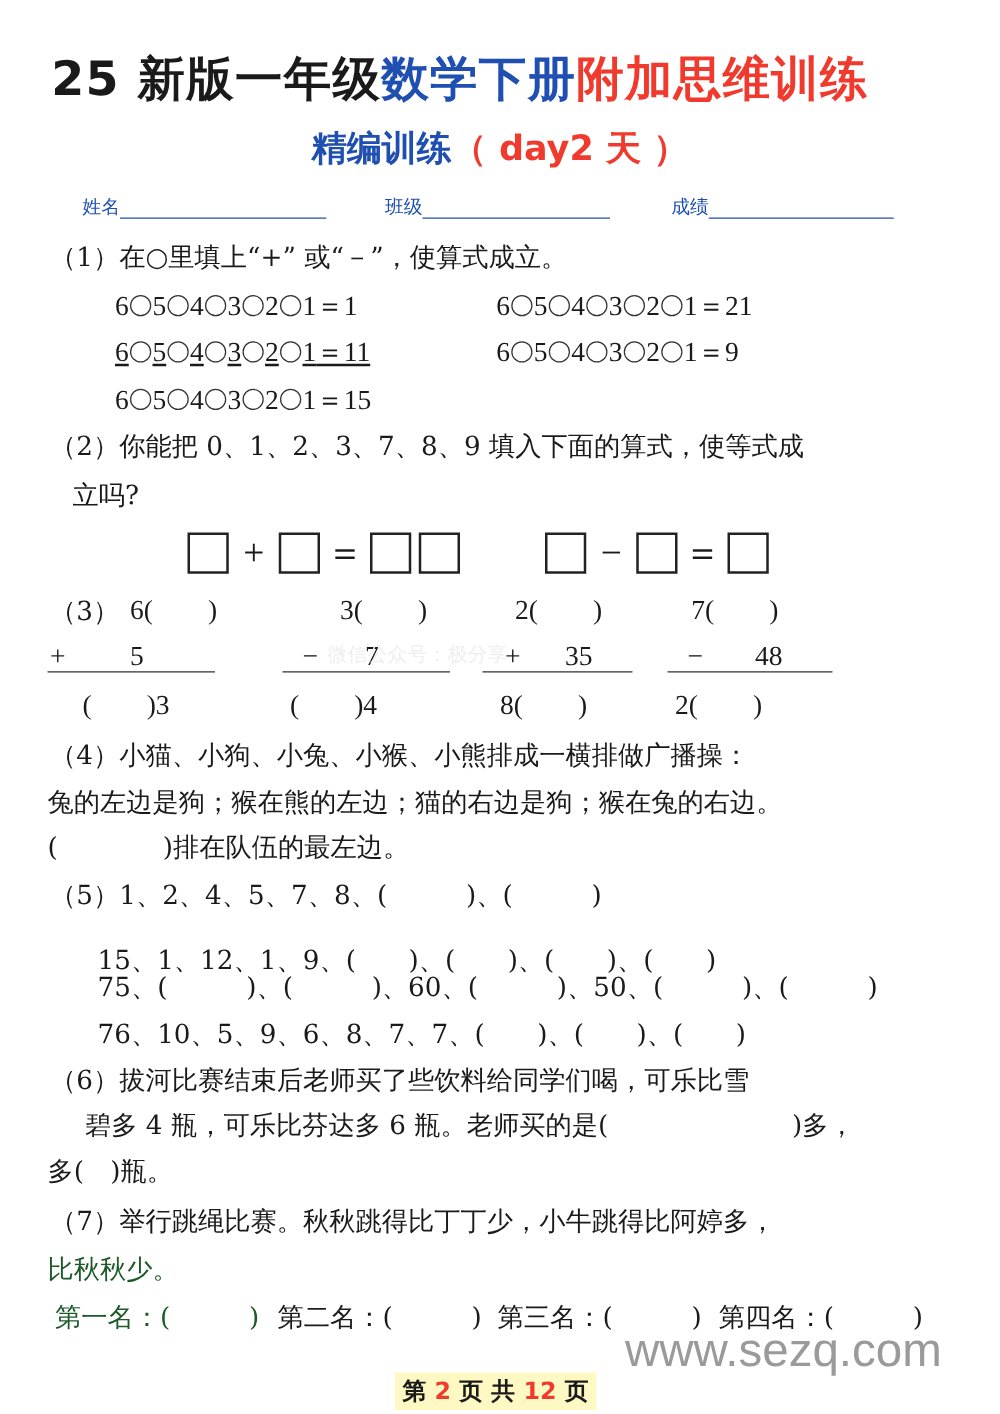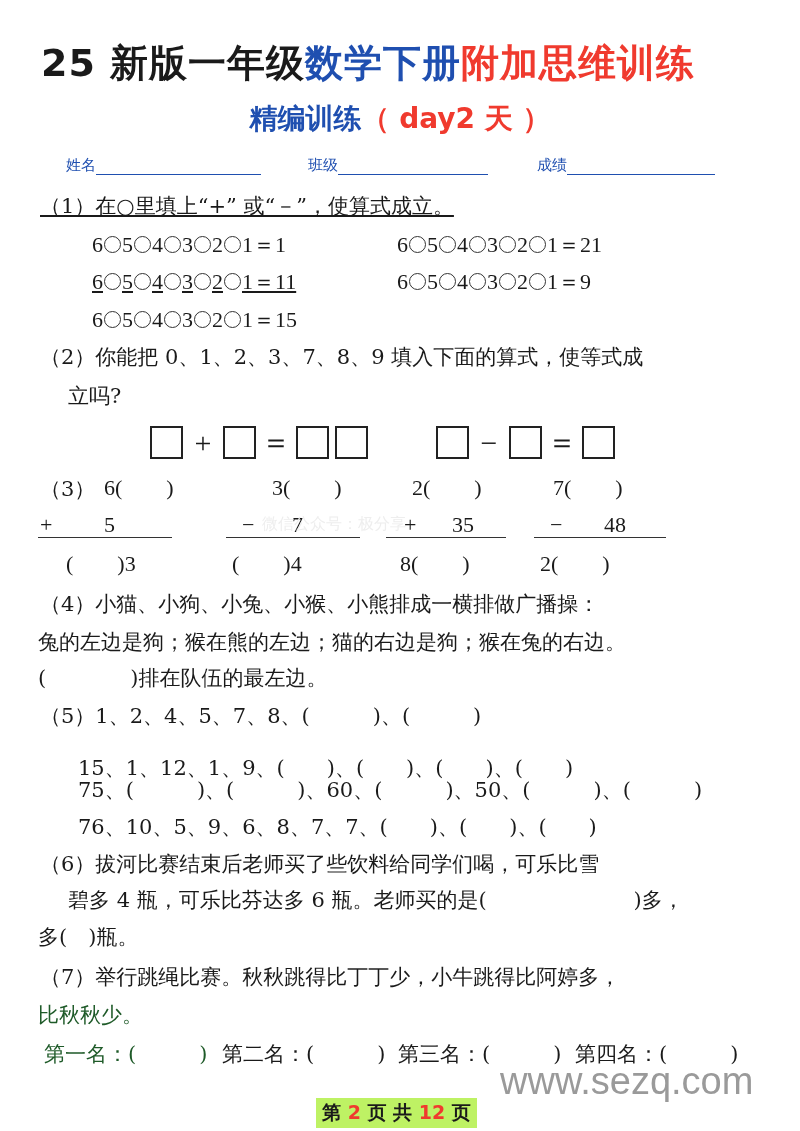--- a/index.html
+++ b/index.html
@@ -18,21 +18,21 @@
   .q { font-size: 21px; }
   .eq { font-size: 22px; font-family: "Liberation Serif", serif; }
   .circ { display: inline-block; width: 15px; height: 15px; border: 1.4px solid #333; border-radius: 50%;
           vertical-align: -1px; margin: 0 1px; }
   .box { display: inline-block; width: 29px; height: 29px; border: 2px solid #222; vertical-align: middle; }
   .op { display: inline-block; font-size: 30px; width: 40px; text-align: center; vertical-align: middle; }
   .boxes { top: 422px; left: 150px; font-family: "Liberation Serif", serif; }
   .vline { position: absolute; height: 1.3px; background: #333; }
   .green { color: #1e5a28; }
   .watermark { top: 1060px; left: 500px; font-family: "Liberation Sans", sans-serif; font-size: 38px; color: #9a9a9a; }
-  .pager { top: 1098px; left: 316px; background: #bef264; padding: 2px 6px; font-family: "DejaVu Sans", sans-serif;
+  .pager { top: 1098px; left: 316px; background: #fef9c3; padding: 2px 6px; font-family: "DejaVu Sans", sans-serif;
            font-size: 19px; font-weight: bold; color: #1a1a1a; }
   .pager .num { color: #f03a2e; }
   .faint { color: #eeeeee; font-size: 16px; }
 </style>
 </head>
 <body>
 
 <div class="abs title">
   <span class="t-black">25 新版一年级</span><span class="t-blue">数学下册</span><span class="t-red">附加思维训练</span>
 </div>
@@ -43,40 +43,40 @@
 <div class="abs info" style="left:66px;">
   <span>姓名</span><span class="line" style="width:165px"></span>
 </div>
 <div class="abs info" style="left:308px;">
   <span>班级</span><span class="line" style="width:150px"></span>
 </div>
 <div class="abs info" style="left:537px;">
   <span>成绩</span><span class="line" style="width:148px"></span>
 </div>
 
-<div class="abs q" style="top:192px; left:40px;text-decoration:underline;">（1）在○里填上“+” 或“－”，使算式成立。</div>
+<div class="abs q" style="top:192px; left:40px;">（1）在○里填上“+” 或“－”，使算式成立。</div>
 
 <div class="abs eq" style="top:230px; left:92px;">
   <span>6</span><span class="circ"></span><span>5</span><span class="circ"></span><span>4</span><span class="circ"></span><span>3</span><span class="circ"></span><span>2</span><span class="circ"></span><span>1</span><span>＝1</span>
 </div>
 <div class="abs eq" style="top:230px; left:397px;">
   <span>6</span><span class="circ"></span><span>5</span><span class="circ"></span><span>4</span><span class="circ"></span><span>3</span><span class="circ"></span><span>2</span><span class="circ"></span><span>1</span><span>＝21</span>
 </div>
 <div class="abs eq" style="top:267px; left:92px;text-decoration:underline;">
   <span>6</span><span class="circ"></span><span>5</span><span class="circ"></span><span>4</span><span class="circ"></span><span>3</span><span class="circ"></span><span>2</span><span class="circ"></span><span>1</span><span>＝11</span>
 </div>
 <div class="abs eq" style="top:267px; left:397px;">
   <span>6</span><span class="circ"></span><span>5</span><span class="circ"></span><span>4</span><span class="circ"></span><span>3</span><span class="circ"></span><span>2</span><span class="circ"></span><span>1</span><span>＝9</span>
 </div>
 <div class="abs eq" style="top:305px; left:92px;">
   <span>6</span><span class="circ"></span><span>5</span><span class="circ"></span><span>4</span><span class="circ"></span><span>3</span><span class="circ"></span><span>2</span><span class="circ"></span><span>1</span><span>＝15</span>
 </div>
 
 <div class="abs q" style="top:343px; left:40px;">（2）你能把 0、1、2、3、7、8、9 填入下面的算式，使等式成</div>
-<div class="abs q" style="top:382px; left:68px;">立吗?</div>
+<div class="abs q" style="top:382px; left:58px;">立吗?</div>
 <div class="abs boxes">
   <span class="box"></span><span class="op">+</span><span class="box"></span><span class="op">＝</span><span class="box"></span><span class="box" style="margin-left:6px"></span>
   <span style="display:inline-block;width:60px"></span>
   <span class="box"></span><span class="op">−</span><span class="box"></span><span class="op">＝</span><span class="box"></span>
 </div>
 
 <div class="abs q" style="top:475px; left:40px;">（3）</div>
 <div class="abs eq" style="top:473px; left:104px;">6(　　)</div>
 <div class="abs eq" style="top:512px; left:40px;">+</div>
 <div class="abs eq" style="top:512px; left:104px;">5</div>

